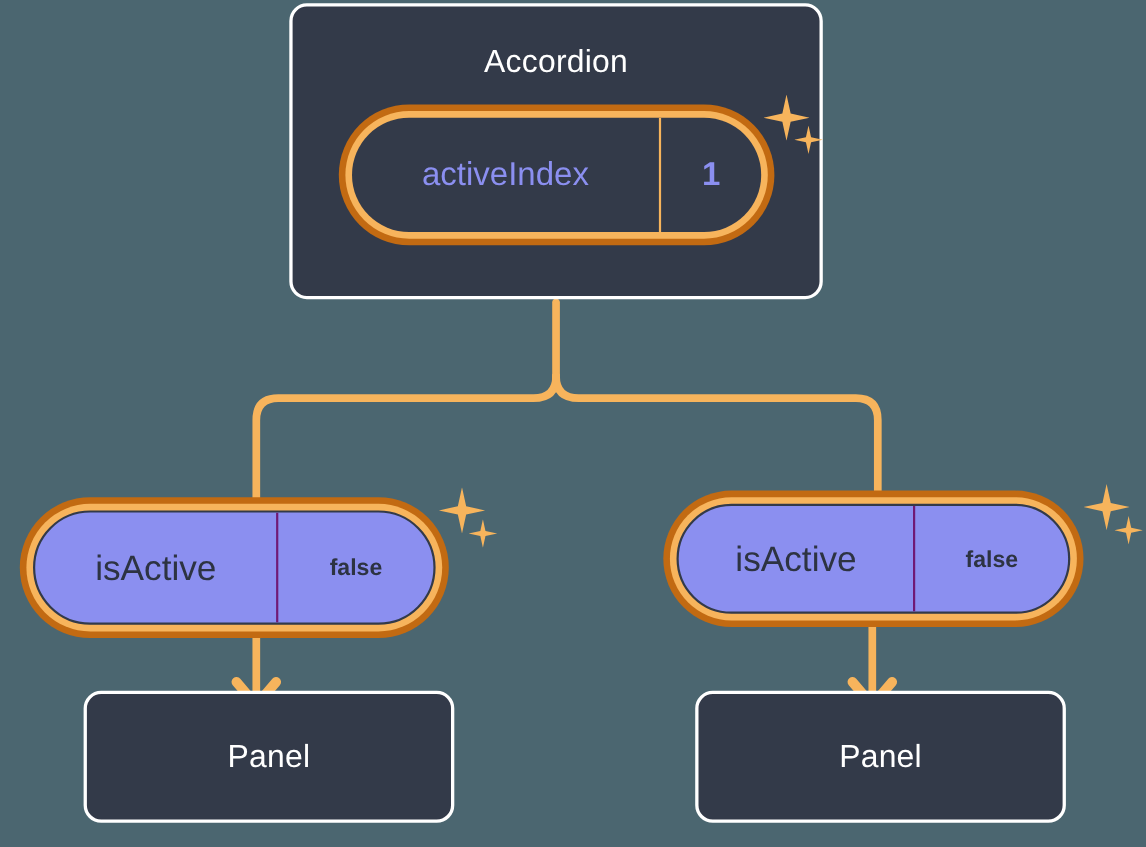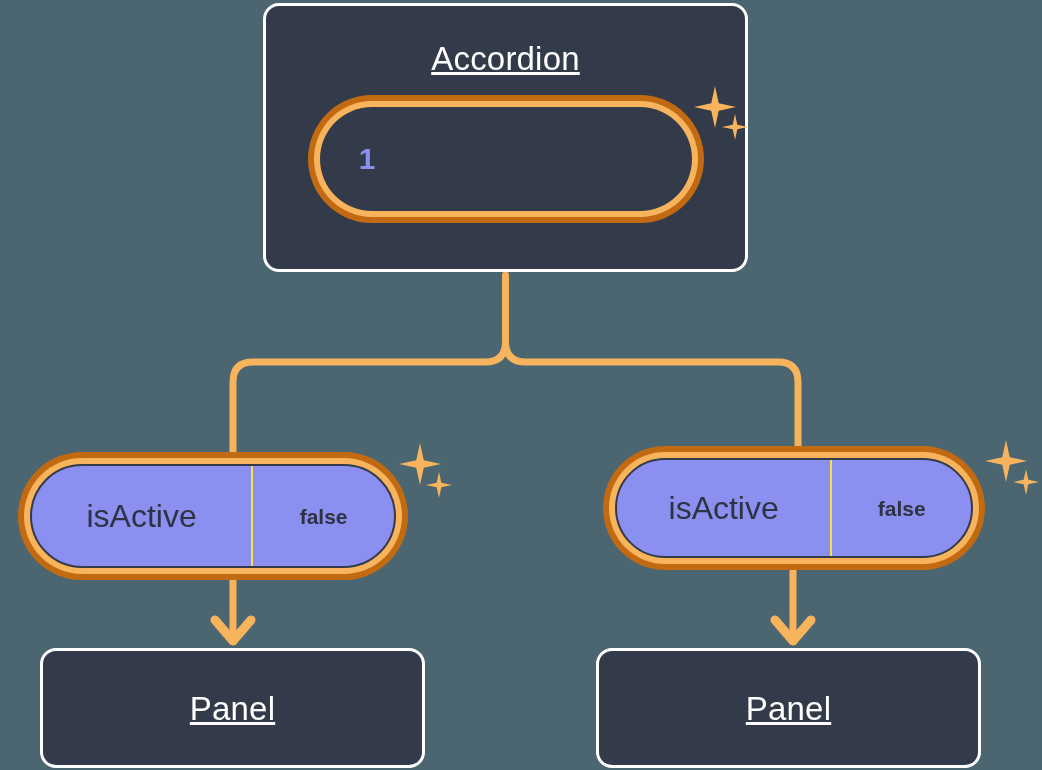--- a/index.html
+++ b/index.html
@@ -36,43 +36,43 @@
     background: #333a49;
     border: 3px solid #ffffff;
     border-radius: 16px;
     box-sizing: border-box;
     display: flex;
     flex-direction: column;
     align-items: center;
   }
   .card-title {
     color: #ffffff;
-    font-size: 33px;
+    font-size: 29px;
     font-weight: 400;
     letter-spacing: 0.2px;
     line-height: 1;
     white-space: nowrap;
-    text-decoration: underline;
   }
 
   
   #accordion-card {
     left: 263px;
     top: 3px;
     width: 485px;
     height: 269px;
     padding-top: 36px;
   }
 
   
   .panel-card {
-    width: 385px;
+    width: 337px;
     height: 120px;
-    top: 648px;
+    top: 628px;
     justify-content: center;
+    margin-left: 36px;
   }
   #panel-card-left  { left: 40px; }
   #panel-card-right { left: 596px; }
 
   
   
   .pill {
     position: absolute;
     box-sizing: border-box;
     background: #c26a12;
@@ -121,21 +121,21 @@
 
   
   .pill.purple .pill-inner {
     background: #8b8ff0;
     border: 2px solid #333a49;
   }
   .pill.purple .pill-key {
     color: #2d3342;
     font-size: 32px;
     font-weight: 400;
-    border-right: 2px solid #fde047;
+    border-right: 2px solid #701a75;
   }
   .pill.purple .pill-val {
     color: #2d3342;
     font-size: 21px;
     font-weight: 700;
   }
 
   
   #pill-active-index {
     left: 308px;
@@ -220,20 +220,21 @@
     </g>
   </svg>
 
   <div class="card" id="accordion-card">
     <div class="card-title">Accordion</div>
   </div>
 
   <div class="pill dark" id="pill-active-index">
     <div class="pill-mid">
       <div class="pill-inner">
+        <div class="pill-key">activeIndex</div>
         <div class="pill-val">1</div>
       </div>
     </div>
   </div>
 
   <div class="sparkle-group" id="sparkles-accordion">
     <div class="sparkle sp-big"></div>
     <div class="sparkle sp-small"></div>
   </div>
 

